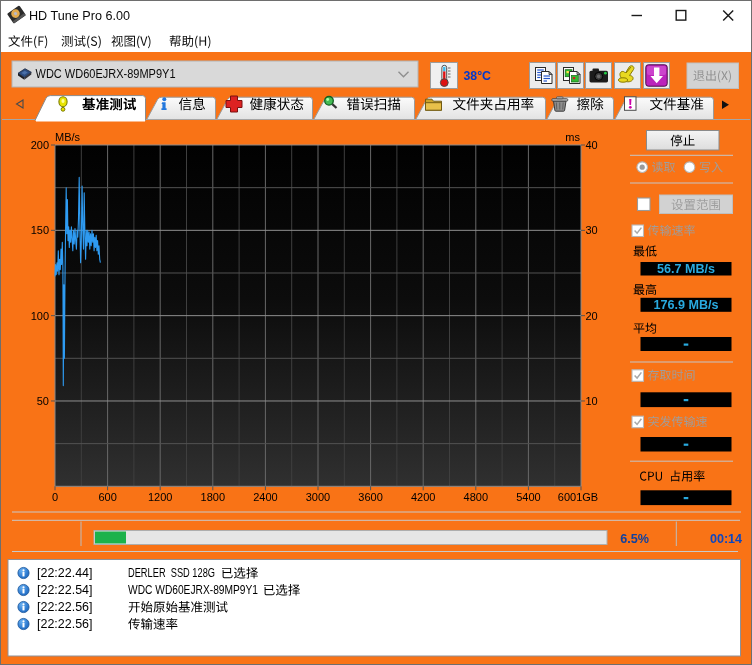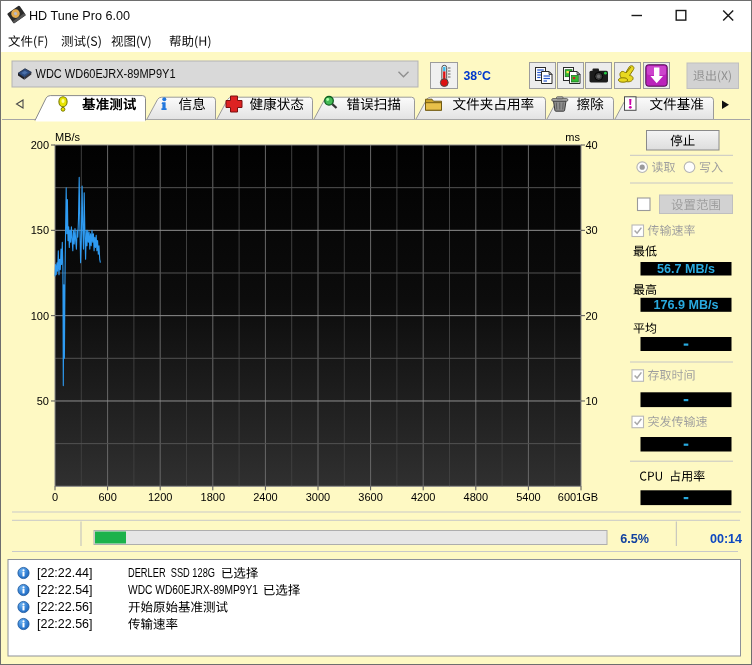--- a/index.html
+++ b/index.html
@@ -1,14 +1,14 @@
 <!DOCTYPE html>
 <html><head><meta charset="utf-8"><style>
 html,body{margin:0;padding:0;background:#fff;}
-#w{position:relative;width:752px;height:665px;background:#fef9c3;overflow:hidden;}
+#w{position:relative;width:752px;height:665px;background:#f97316;overflow:hidden;}
 svg{position:absolute;left:0;top:0;}
 text{font-family:"Liberation Sans",sans-serif;}
 </style></head><body>
 <div id="w">
 <svg width="752" height="665" viewBox="0 0 752 665">
 <defs>
 <linearGradient id="plotg" x1="0" y1="0" x2="0" y2="1">
 <stop offset="0" stop-color="#010101"></stop>
           <stop offset="0.45" stop-color="#0c0c0c"></stop>
           <stop offset="0.8" stop-color="#222222"></stop>

